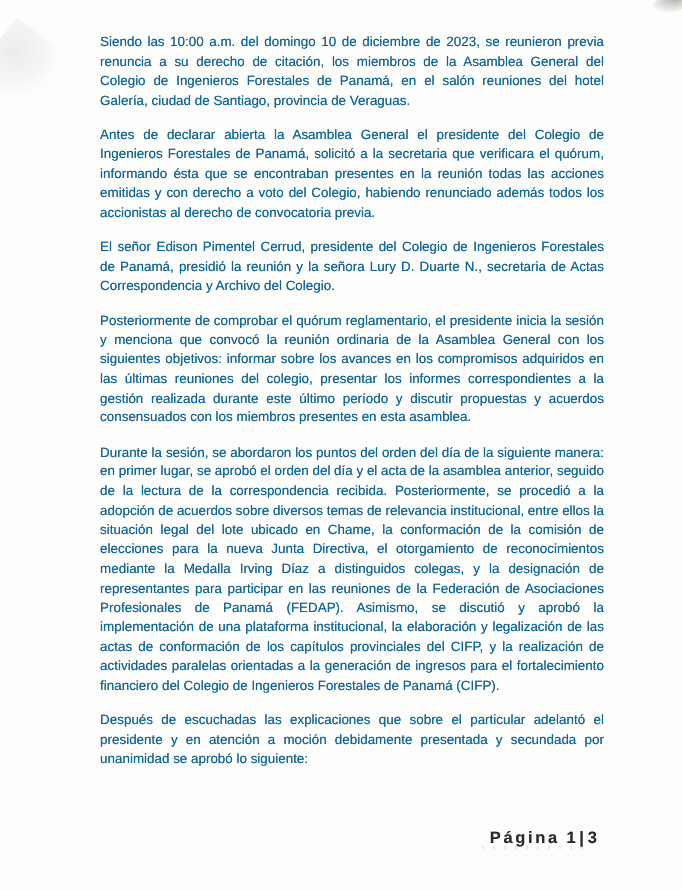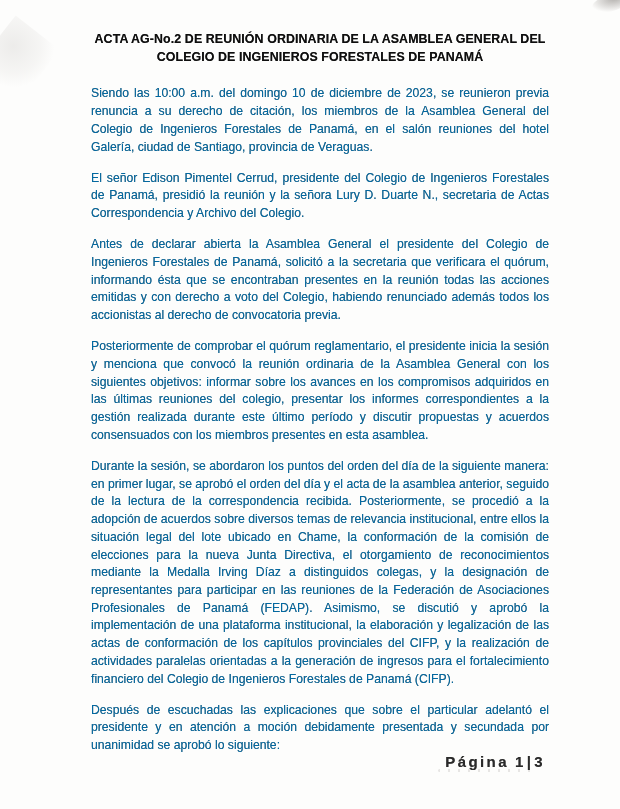--- a/index.html
+++ b/index.html
@@ -79,25 +79,24 @@
 </head>
 <body>
 
 <div class="page">
 
   <div class="artifact artifact-tr"></div>
   <div class="artifact artifact-tl"></div>
   <div class="artifact artifact-footer-speckle"></div>
 
   <div class="content">
-    <h1 class="doc-title">ACTA AG-No.2 DE REUNIÓN ORDINARIA DE LA ASAMBLEA GENERAL DEL COLEGIO DE INGENIEROS FORESTALES DE PANAMÁ</h1>
     <div class="doc-body">
         <p class="para">Siendo las 10:00 a.m. del domingo 10 de diciembre de 2023, se reunieron previa renuncia a su derecho de citación, los miembros de la Asamblea General del Colegio de Ingenieros Forestales de Panamá, en el salón reuniones del hotel Galería, ciudad de Santiago, provincia de Veraguas.</p>
+        <p class="para">Antes de declarar abierta la Asamblea General el presidente del Colegio de Ingenieros Forestales de Panamá, solicitó a la secretaria que verificara el quórum, informando ésta que se encontraban presentes en la reunión todas las acciones emitidas y con derecho a voto del Colegio, habiendo renunciado además todos los accionistas al derecho de convocatoria previa.</p>
         <p class="para">El señor Edison Pimentel Cerrud, presidente del Colegio de Ingenieros Forestales de Panamá, presidió la reunión y la señora Lury D. Duarte N., secretaria de Actas Correspondencia y Archivo del Colegio.</p>
-        <p class="para">Antes de declarar abierta la Asamblea General el presidente del Colegio de Ingenieros Forestales de Panamá, solicitó a la secretaria que verificara el quórum, informando ésta que se encontraban presentes en la reunión todas las acciones emitidas y con derecho a voto del Colegio, habiendo renunciado además todos los accionistas al derecho de convocatoria previa.</p>
         <p class="para">Posteriormente de comprobar el quórum reglamentario, el presidente inicia la sesión y menciona que convocó la reunión ordinaria de la Asamblea General con los siguientes objetivos: informar sobre los avances en los compromisos adquiridos en las últimas reuniones del colegio, presentar los informes correspondientes a la gestión realizada durante este último período y discutir propuestas y acuerdos consensuados con los miembros presentes en esta asamblea.</p>
         <p class="para">Durante la sesión, se abordaron los puntos del orden del día de la siguiente manera: en primer lugar, se aprobó el orden del día y el acta de la asamblea anterior, seguido de la lectura de la correspondencia recibida. Posteriormente, se procedió a la adopción de acuerdos sobre diversos temas de relevancia institucional, entre ellos la situación legal del lote ubicado en Chame, la conformación de la comisión de elecciones para la nueva Junta Directiva, el otorgamiento de reconocimientos mediante la Medalla Irving Díaz a distinguidos colegas, y la designación de representantes para participar en las reuniones de la Federación de Asociaciones Profesionales de Panamá (FEDAP). Asimismo, se discutió y aprobó la implementación de una plataforma institucional, la elaboración y legalización de las actas de conformación de los capítulos provinciales del CIFP, y la realización de actividades paralelas orientadas a la generación de ingresos para el fortalecimiento financiero del Colegio de Ingenieros Forestales de Panamá (CIFP).</p>
         <p class="para">Después de escuchadas las explicaciones que sobre el particular adelantó el presidente y en atención a moción debidamente presentada y secundada por unanimidad se aprobó lo siguiente:</p>
       </div>
   </div>
 
   <div class="page-footer">
     <span>Página</span><span class="pagenum">1</span><span class="sep">|</span><span>3</span>
   </div>
 

